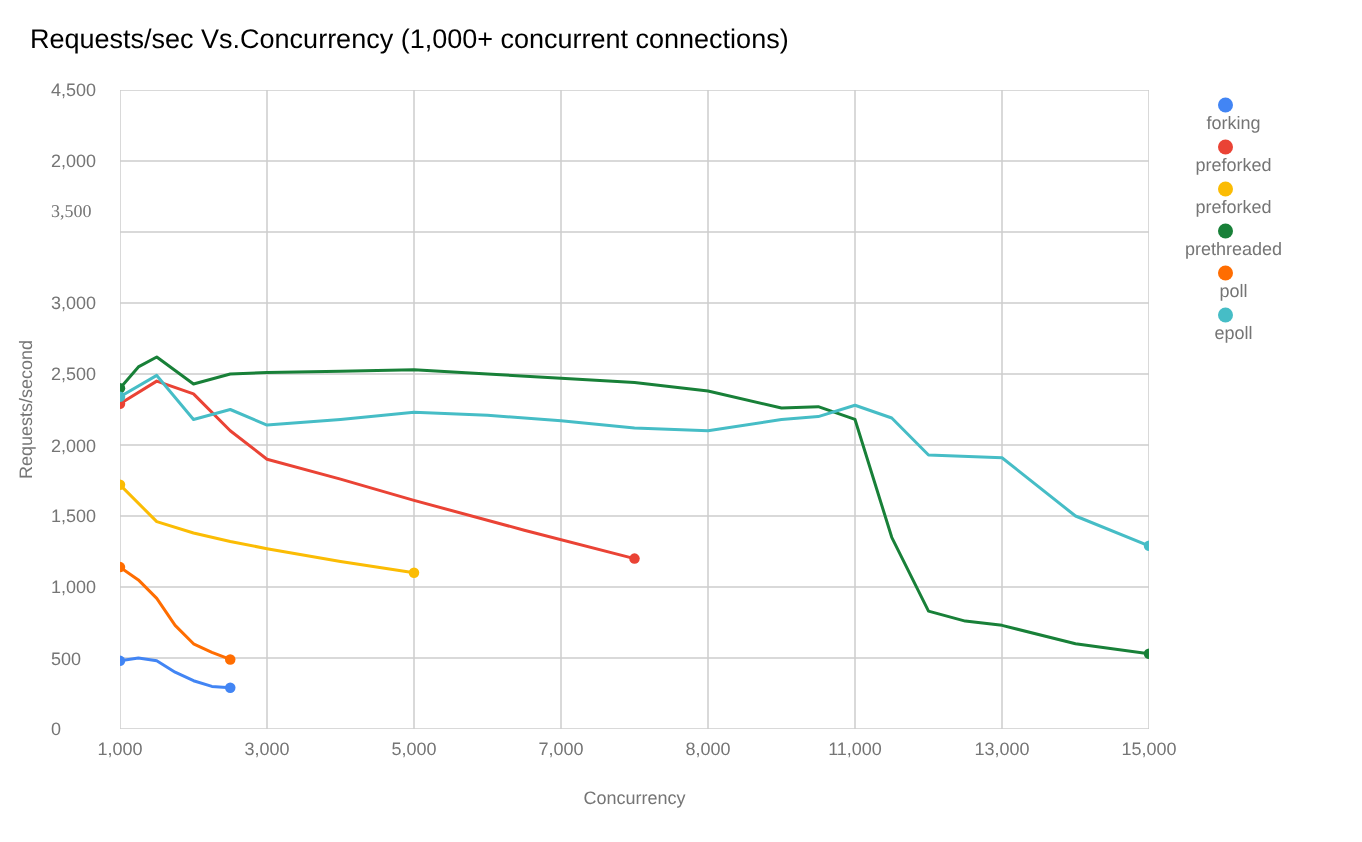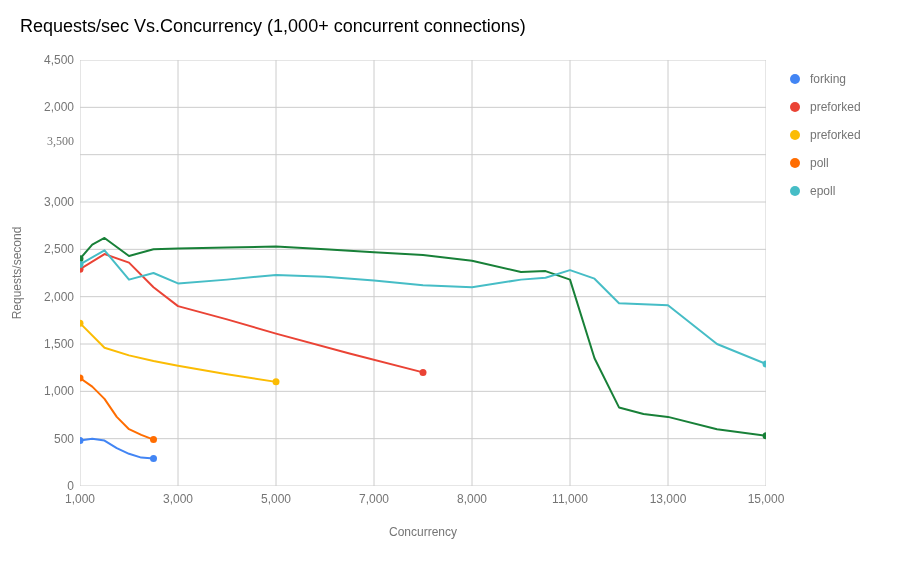--- a/index.html
+++ b/index.html
@@ -62,40 +62,41 @@
   .tick-label {
     position: absolute;
     font-size: 12px;
     color: #757575;
     white-space: nowrap;
   }
   .tick-label.y {
     right: 100%;
     padding-right: 6px;
     transform: translateY(-50%);
-    text-align: right;
+    text-align: left;
     width: 40px;
   }
   .tick-label.x {
     top: 100%;
     padding-top: 6px;
     transform: translateX(-50%);
     text-align: center;
   }
   .legend {
     position: absolute;
     left: 790px;
     top: 65px;
     font-size: 12px;
     color: #757575;
   }
   .legend-item {
     display: flex;
     align-items: center;
     height: 28px;
+    flex-direction: column;
   }
   .legend-marker {
     width: 10px;
     height: 10px;
     border-radius: 50%;
     margin-right: 10px;
     flex-shrink: 0;
   }
 </style>
 </head>
@@ -178,20 +179,24 @@
       </div>
       <div class="legend-item">
         <div class="legend-marker" style="background: rgb(234, 67, 53);"></div>
         <span>preforked</span>
       </div>
       <div class="legend-item">
         <div class="legend-marker" style="background: rgb(251, 188, 4);"></div>
         <span>preforked</span>
       </div>
       <div class="legend-item">
+        <div class="legend-marker" style="background: rgb(24, 128, 56);"></div>
+        <span>prethreaded</span>
+      </div>
+      <div class="legend-item">
         <div class="legend-marker" style="background: rgb(255, 109, 1);"></div>
         <span>poll</span>
       </div>
       <div class="legend-item">
         <div class="legend-marker" style="background: rgb(70, 189, 198);"></div>
         <span>epoll</span>
       </div>
     </div>
 
 </div>

